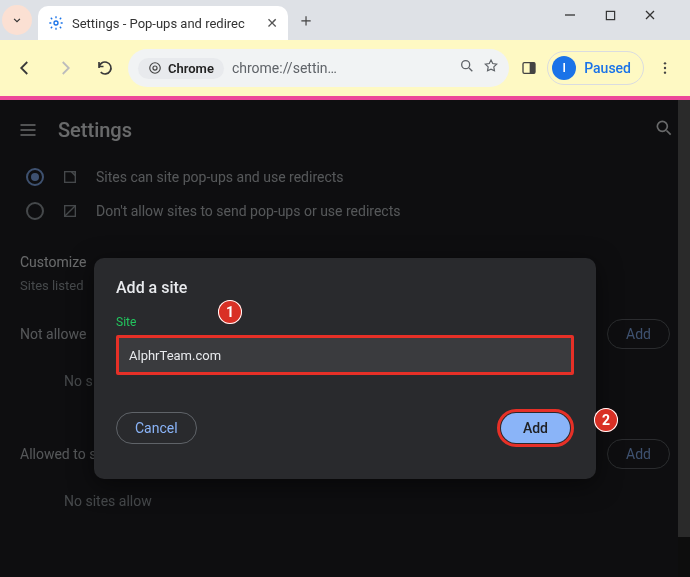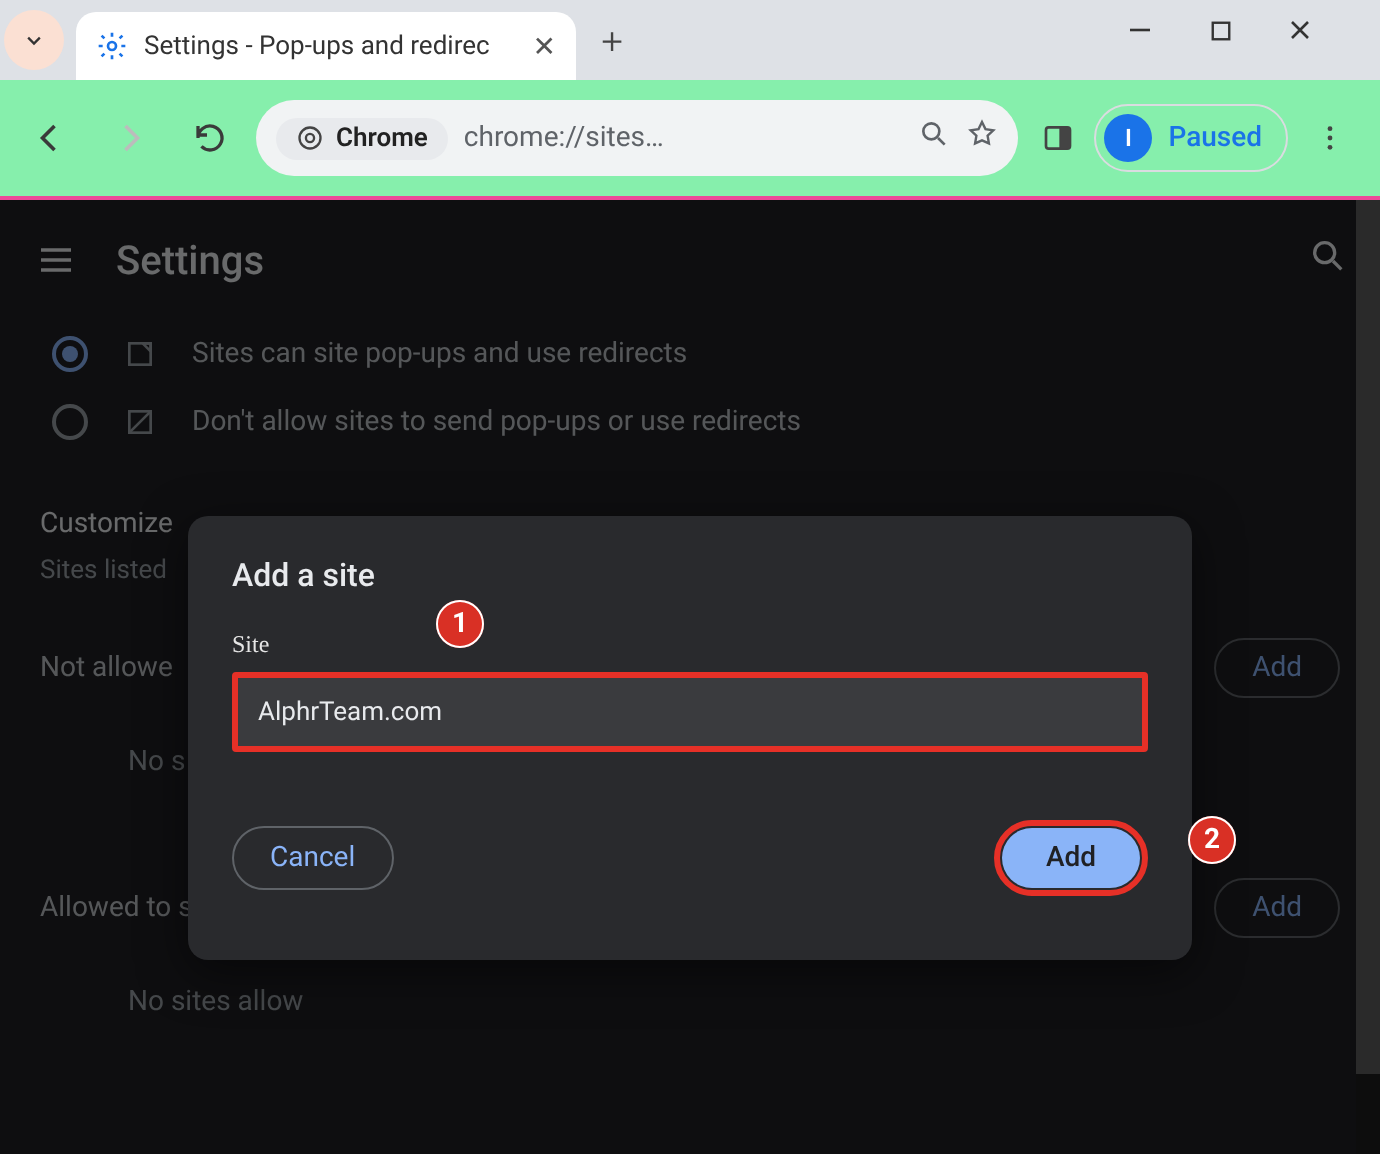--- a/index.html
+++ b/index.html
@@ -7,21 +7,21 @@
 
     .tabstrip { height:40px; display:flex; align-items:flex-end; padding:0 20px 0 2px; gap:4px; }
     .tabstrip-chev { width:30px; height:30px; border-radius:15px; background:#fbe0d3; display:flex; align-items:center; justify-content:center; margin-right:2px; align-self:center; cursor:pointer; }
     .tab { display:flex; align-items:center; gap:8px; background:#fff; height:34px; border-radius:10px 10px 0 0; padding:0 10px; min-width:250px; max-width:280px; }
     .tab-title { font-size:13px; color:#333; flex:1; white-space:nowrap; overflow:hidden; text-overflow:ellipsis; }
     .tab-close { font-size:14px; color:#555; cursor:pointer; }
     .new-tab { width:28px; height:28px; display:flex; align-items:center; justify-content:center; color:#444; font-size:18px; cursor:pointer; align-self:center; }
     .win-controls { display:flex; margin-left:auto; gap:0; align-self:flex-start; }
     .win-btn { width:40px; height:30px; display:flex; align-items:center; justify-content:center; color:#3a3a3a; cursor:pointer; }
 
-    .toolbar { background:#86efac; height:60px; display:flex; align-items:center; gap:6px; padding:0 8px; border-bottom:2px solid #ec4899; }
+    .toolbar { background:#fef9c3; height:60px; display:flex; align-items:center; gap:6px; padding:0 8px; border-bottom:4px solid #ec4899; }
     .nav-btn { width:34px; height:34px; display:flex; align-items:center; justify-content:center; border-radius:17px; cursor:pointer; }
     .nav-btn.disabled { color:#bcbcbc; }
     .nav-btn.enabled { color:#3a3a3a; }
     .addr { flex:1; min-width:0; background:#f1f3f4; height:38px; border-radius:19px; display:flex; align-items:center; padding:0 10px; gap:8px; }
     .chrome-chip { background:#e8eaed; border-radius:14px; padding:3px 10px; display:flex; align-items:center; gap:6px; font-size:13px; color:#222; font-weight:600; }
     .url { color:#5f6368; font-size:14px; white-space:nowrap; overflow:hidden; text-overflow:ellipsis; flex:1; min-width:0; }
     .addr .icon { color:#5f6368; }
     .toolbar-right { display:flex; align-items:center; gap:4px; }
     .side-btn { width:28px; height:28px; display:flex; align-items:center; justify-content:center; color:#444; cursor:pointer; }
     .paused-chip { border:1px solid #dadce0; border-radius:18px; padding:4px 12px 4px 4px; display:flex; align-items:center; gap:8px; cursor:pointer; }
@@ -46,21 +46,21 @@
     .section-sub { font-size:13px; color:#9aa0a6; margin-top:8px; }
     .list-row { display:flex; align-items:center; margin-top:26px; }
     .list-label { font-size:14px; color:#bdc1c6; }
     .add-btn { margin-left:auto; border:1px solid #5f6368; color:#8ab4f8; border-radius:18px; padding:6px 18px; font-size:14px; cursor:pointer; }
     .empty-text { margin:24px 0 0 44px; color:#9aa0a6; font-size:14px; }
 
     .overlay { position:absolute; inset:0; background:rgba(0,0,0,0.55); }
 
     .dialog { position:absolute; left:94px; top:258px; width:502px; background:#292a2d; border-radius:10px; padding:20px 22px 32px 22px; color:#e8eaed; box-shadow:0 6px 24px rgba(0,0,0,.5); }
     .dialog-title { font-size:16px; font-weight:500; }
-    .dialog-lbl { font-size:12px; color:#e5e5e5; margin-top:18px;font-family:Liberation Serif, serif; }
+    .dialog-lbl { font-size:12px; color:#22c55e; margin-top:18px; }
     .input-wrap { margin-top:6px; border:3px solid #e63027; border-radius:2px; }
     .site-input { width:100%; height:34px; border:none; outline:none; background:#3a3b3e; color:#e8eaed; padding:0 10px; font-size:13px; }
     .dialog-actions { display:flex; justify-content:space-between; margin-top:34px; align-items:center; }
     .ghost-btn { border:1px solid #5f6368; color:#8ab4f8; background:transparent; border-radius:18px; padding:7px 18px; font-size:14px; cursor:pointer; }
     .primary-btn-wrap { position:relative; border:3px solid #e63027; border-radius:22px; padding:1px; }
     .primary-btn { background:#8ab4f8; color:#202124; font-weight:500; border:none; border-radius:18px; padding:7px 22px; font-size:14px; cursor:pointer; }
 
     .anno { position:absolute; width:24px; height:24px; border-radius:50%; background:#d93025; color:#fff; font-weight:700; font-size:14px; display:flex; align-items:center; justify-content:center; box-shadow:0 0 0 1px #fff inset; z-index:50; }
     .anno1 { left:218px; top:300px; }
     .anno2 { left:594px; top:408px; }
@@ -122,21 +122,21 @@
       </svg>
     </div>
   <div class="addr">
     <span class="chrome-chip">
       <svg width="14" height="14" viewBox="0 0 24 24">
           <circle cx="12" cy="12" r="9" fill="none" stroke="#444" stroke-width="2"></circle>
           <circle cx="12" cy="12" r="3.5" fill="none" stroke="#444" stroke-width="2"></circle>
         </svg>
       <span>Chrome</span>
     </span>
-    <span class="url">chrome://sites…</span>
+    <span class="url">chrome://settin…</span>
     <span class="icon"><svg width="16" height="16" viewBox="0 0 24 24">
           <circle cx="10" cy="10" r="6" fill="none" stroke="#5f6368" stroke-width="2"></circle>
           <line x1="15" y1="15" x2="20" y2="20" stroke="#5f6368" stroke-width="2"></line>
         </svg></span>
     <span class="icon"><svg width="16" height="16" viewBox="0 0 24 24">
           <path d="M12 3l2.6 5.3 5.9.9-4.3 4.1 1 5.8L12 16.8 6.8 19.1l1-5.8L3.5 9.2l5.9-.9z" fill="none" stroke="#5f6368" stroke-width="1.8"></path>
         </svg></span>
   </div>
   <div class="toolbar-right">
     <div class="side-btn">

